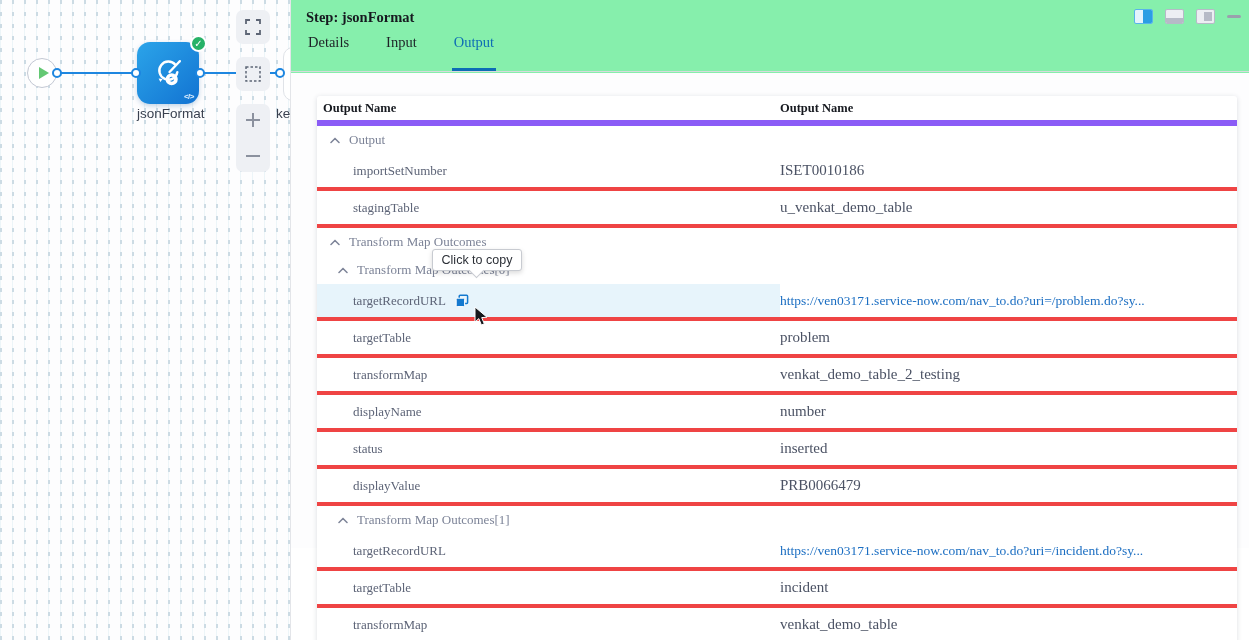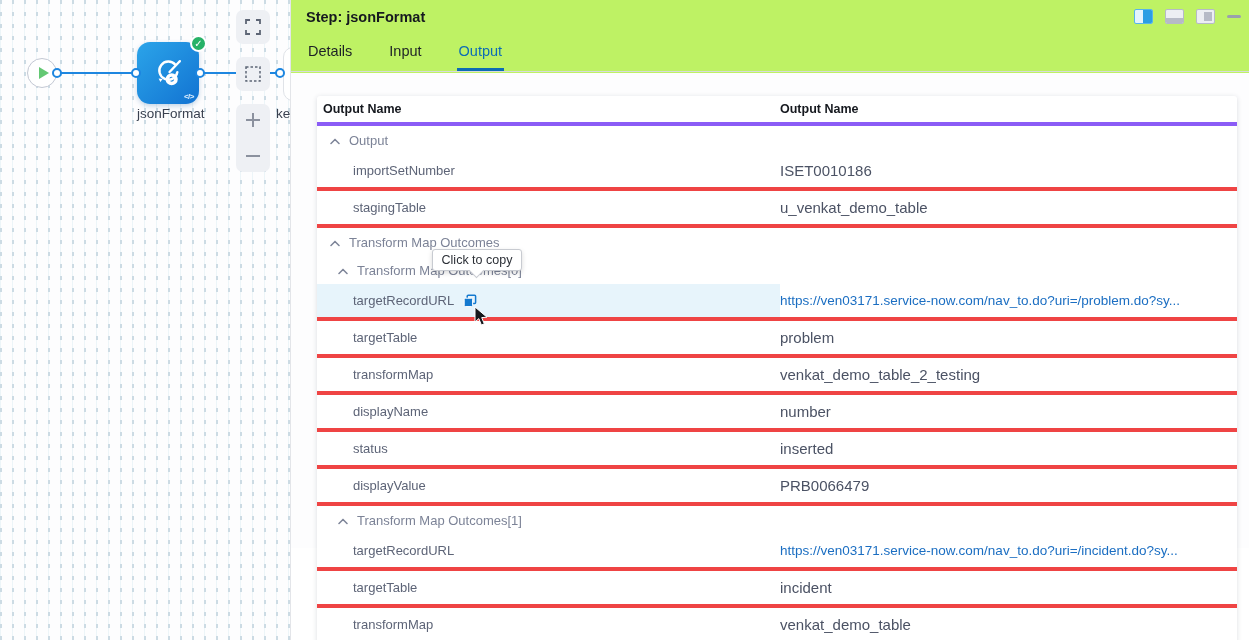--- a/index.html
+++ b/index.html
@@ -39,45 +39,45 @@
   .ctl { position:absolute; left:236px; width:34px; background:#eef0f4;
     border-radius:7px; display:flex; flex-direction:column; align-items:center;
     justify-content:center; color:#5d6575; }
   .ctl svg { display:block; }
   .ctl-fit { top:10px; height:34px; }
   .ctl-marquee { top:57px; height:34px; }
   .ctl-zoom { top:104px; height:68px; gap:4px; }
   .zoom-btn { width:34px; height:32px; display:flex; align-items:center; justify-content:center; }
 
   
-  .panel { position:absolute; left:291px; top:0; width:958px; height:548px; background:#bef264; }
+  .panel { position:absolute; left:291px; top:0; width:958px; height:548px; background:#86efac;font-family:Liberation Serif, serif; }
   .panel-header { position:relative; height:34px; }
   .panel-title { position:absolute; left:15px; top:9px; font-size:14.5px;
     font-weight:bold; color:#16191f; }
   .header-icons { position:absolute; right:8px; top:9px; display:flex;
     align-items:center; gap:12px; }
   .hicon { width:19px; height:15px; border-radius:2px; position:relative; }
   .hicon-side { border:1.5px solid #57b4ea; background:#e4f4fd; overflow:hidden; }
   .hicon-side::after { content:""; position:absolute; right:0; top:0; width:55%; height:100%; background:#2b9ee4; }
   .hicon-bottom { border:1.5px solid #b6bac7; background:#eceef3; overflow:hidden; }
   .hicon-bottom::after { content:""; position:absolute; left:0; bottom:0; width:100%; height:5px; background:#b6bac7; }
   .hicon-float { border:1.5px solid #b6bac7; background:#eceef3; }
   .hicon-float::after { content:""; position:absolute; right:2px; top:2px; width:8px; height:9px; background:#b6bac7; }
   .hicon-min { width:14px; height:3px; border-radius:2px; background:#9aa0ad; border:none; }
 
   .tabs-bar { position:relative; height:38px; border-bottom:1px solid #d8dadd;
-    display:flex; align-items:flex-end; padding-left:15px; gap:33px; }
+    display:flex; padding-left:15px; gap:33px; }
   .tab { font-size:14.5px; color:#1d2126; padding:0 2px 12px 2px; cursor:default; }
   .tab.active { color:#0d6cb5; border-bottom:3px solid #0d6cb5; padding-bottom:9px; }
 
   .panel-body { position:absolute; left:0; right:0; top:73px; bottom:0; background:#fdfdfe; }
   .card { position:absolute; left:26px; top:23px; width:920px; height:560px;
     background:#fff; border-radius:3px; box-shadow:0 1px 5px rgba(40,50,70,.16); overflow:hidden; }
   .t-head { display:flex; height:30px; align-items:center;
-    border-bottom:4px solid #8b5cf6; font-size:12.5px; font-weight:bold; color:#16191f; }
+    border-bottom:6px solid #8b5cf6; font-size:12.5px; font-weight:bold; color:#16191f; }
   .t-head .h-name { width:463px; padding-left:6px; }
   .t-head .h-value { flex:1; }
   .t-section { height:28px; display:flex; align-items:center; padding-left:13px;
     gap:9px; font-size:13px; color:#7c8397; cursor:default; }
   .t-section.lvl1 { padding-left:21px; }
   .t-row { height:37px; display:flex; align-items:stretch; border-bottom:4px solid #ef4444; }
   .cell-name { width:463px; display:flex; align-items:center; padding-left:36px;
     font-size:13px; color:#5d6477; gap:9px; }
   .t-row.hl .cell-name { background:#e7f4fb; }
   .cell-value { flex:1; display:flex; align-items:center; font-size:15px; color:#4b5264; }

